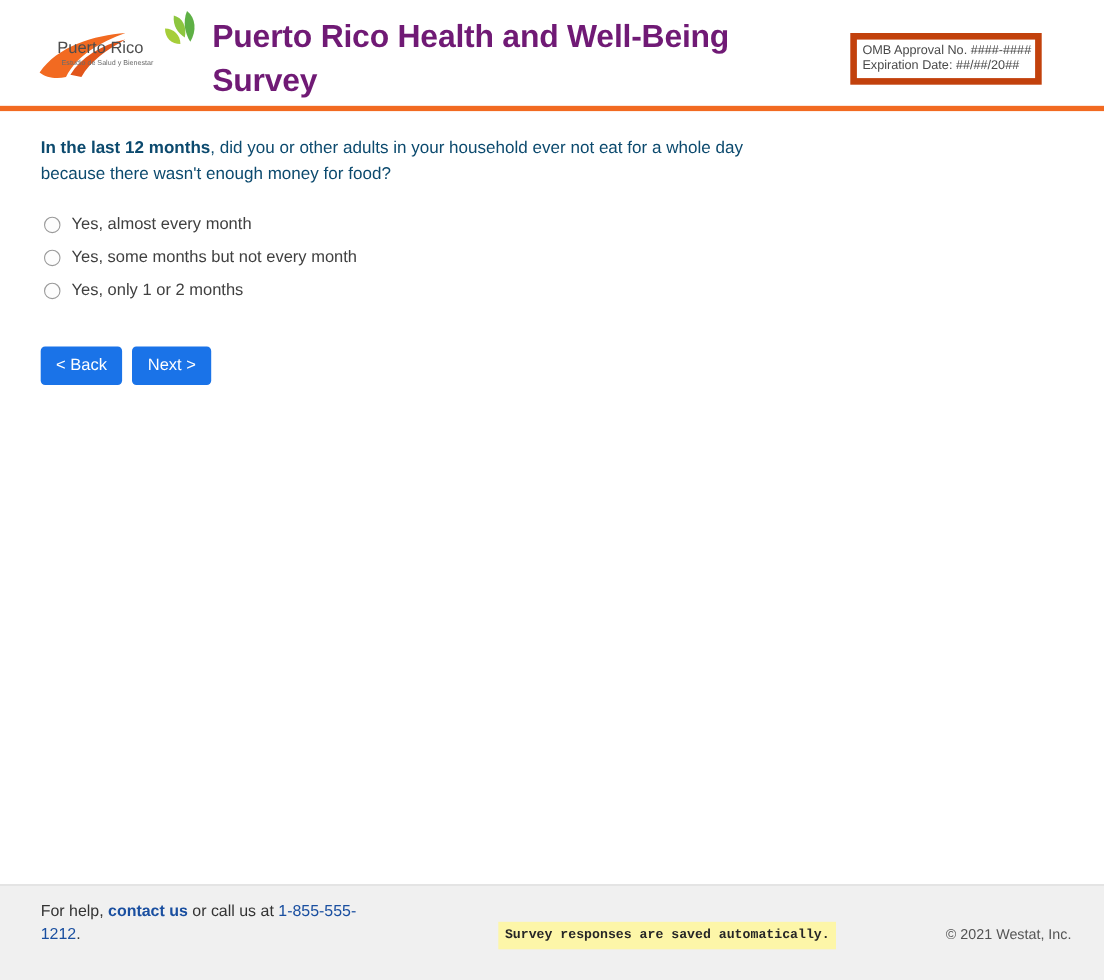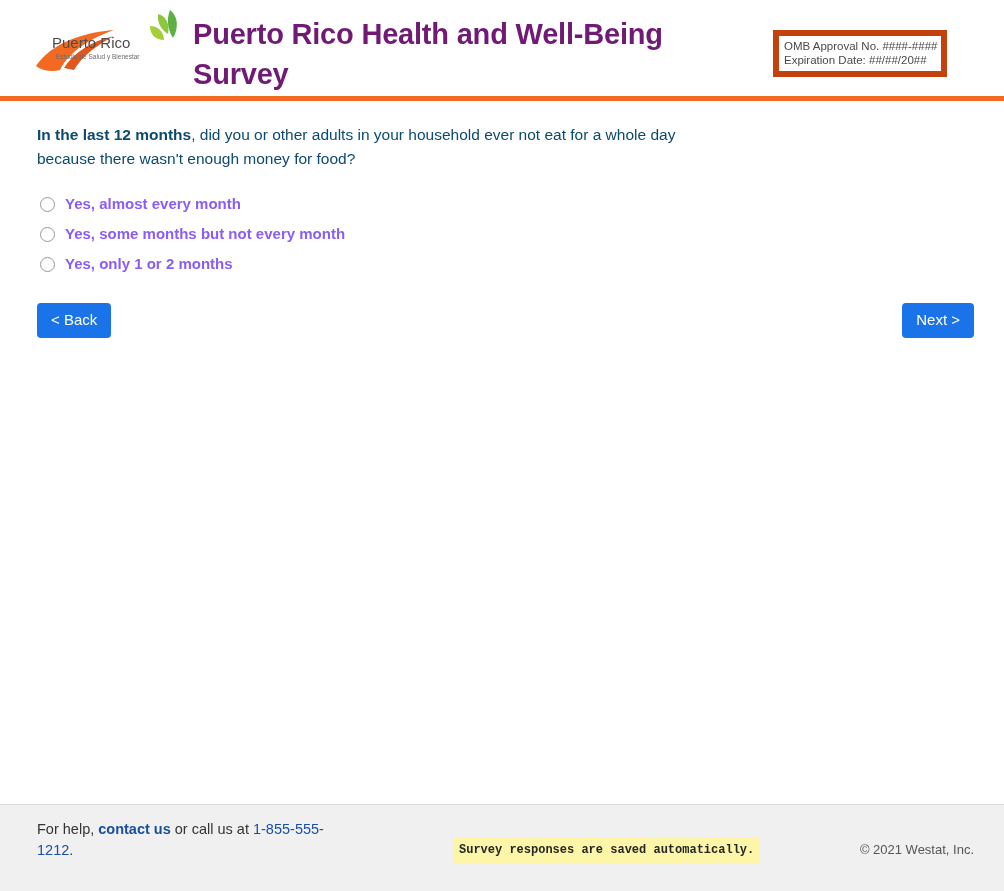--- a/index.html
+++ b/index.html
@@ -97,29 +97,27 @@
     border-radius: 50%;
     background: #fdfdfd;
     box-sizing: border-box;
     margin-right: 10px;
     margin-left: 3px;
     flex: none;
   }
   .option-label {
     font-size: 15px;
     line-height: 20px;
-    color: #8b5cf6;
-    font-weight: bold;
+    color: #404040;
   }
 
   .nav-buttons {
-    margin-top: 24px;
+    margin-top: 36px;
     display: flex;
     gap: 9px;
-    justify-content: space-between;
   }
   .btn {
     background: #1a73e8;
     color: #ffffff;
     border: none;
     border-radius: 4px;
     font-family: "Liberation Sans", sans-serif;
     font-size: 15px;
     padding: 8px 14px 9px 14px;
     cursor: pointer;

